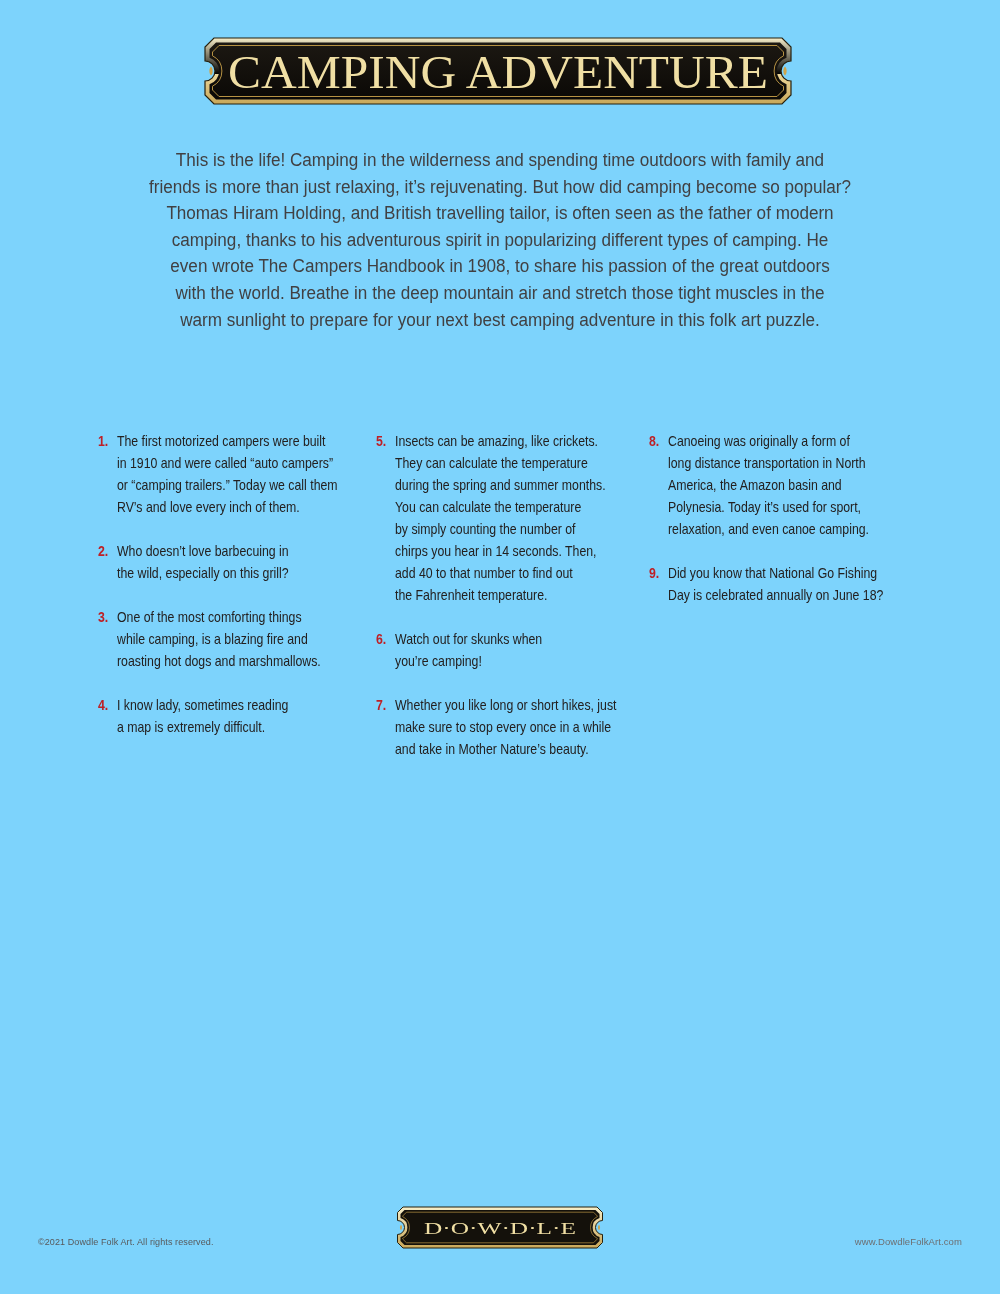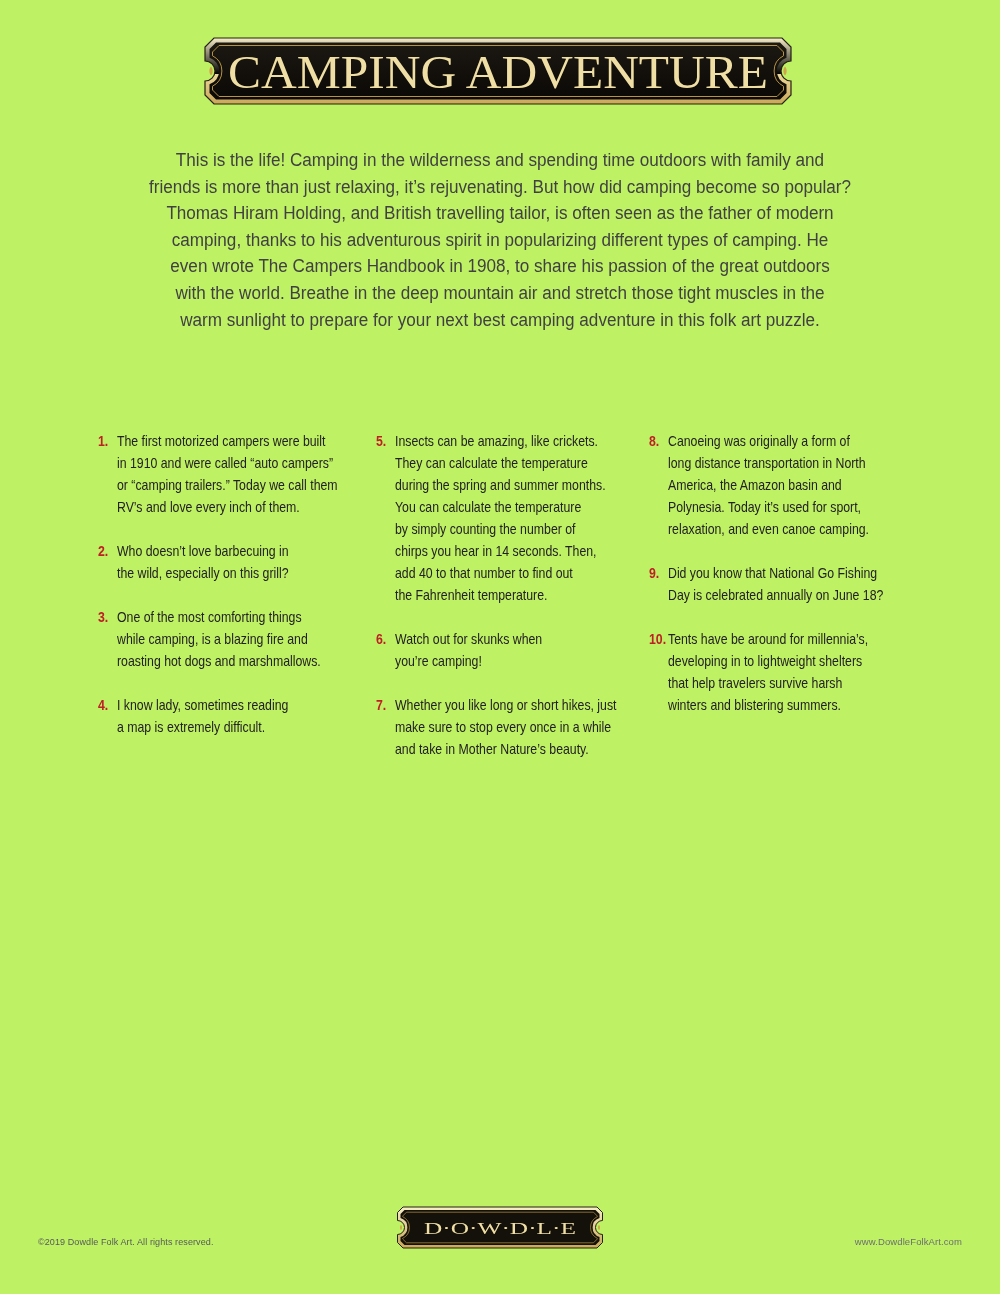--- a/index.html
+++ b/index.html
@@ -1,18 +1,18 @@
 <!DOCTYPE html>
 <html><head>
 <meta charset="utf-8">
 <style>
   html,body { margin:0; padding:0; background:#e9e9e9; }
   .page {
     position:relative; width:1000px; height:1294px; margin:0 auto;
-    background:#bef264; overflow:hidden;
+    background:#7dd3fc; overflow:hidden;
     font-family:"Liberation Sans", sans-serif;
   }
 
   
   .banner { position:absolute; left:204px; top:37px; width:588px; height:68px; }
   .banner svg, .logo svg { display:block; width:100%; height:100%; }
   .logo { position:absolute; left:396px; top:1206px; width:208px; height:43px; }
 
   .plaque-title-text {
     font-family:"Liberation Serif", serif;
@@ -184,29 +184,20 @@
             <div>relaxation, and even canoe camping.</div>
           </div>
       </div>
       <div class="fact">
         <span class="fact-num">9.</span>
         <div class="fact-lines">
             <div>Did you know that National Go Fishing</div>
             <div>Day is celebrated annually on June 18?</div>
           </div>
       </div>
-      <div class="fact">
-        <span class="fact-num">10.</span>
-        <div class="fact-lines">
-            <div>Tents have be around for millennia’s,</div>
-            <div>developing in to lightweight shelters</div>
-            <div>that help travelers survive harsh</div>
-            <div>winters and blistering summers.</div>
-          </div>
-      </div>
     </div>
 
   </div>
 
   <div class="logo">
     <svg viewBox="0 0 208 43">
       <defs>
         <linearGradient id="goldGrad2" x1="0" y1="0" x2="0" y2="1">
           <stop offset="0" stop-color="#f7eec9"></stop>
           <stop offset="1" stop-color="#c9a758"></stop>
@@ -218,16 +209,16 @@
       <g>
         <path d="M 5 18.7 C 6.4 20.1 6.4 22.9 5 24.3 C 3.6 22.9 3.6 20.1 5 18.7 Z" fill="#cfa54a"></path>
       </g>
       <g>
         <path d="M 203 18.7 C 204.4 20.1 204.4 22.9 203 24.3 C 201.6 22.9 201.6 20.1 203 18.7 Z" fill="#cfa54a"></path>
       </g>
       <text class="plaque-title-text" x="104" y="28" font-size="17" text-anchor="middle" textLength="152" lengthAdjust="spacingAndGlyphs">D·O·W·D·L·E</text>
     </svg>
   </div>
 
-  <div class="footer-left">©2019 Dowdle Folk Art. All rights reserved.</div>
+  <div class="footer-left">©2021 Dowdle Folk Art. All rights reserved.</div>
   <div class="footer-right">www.DowdleFolkArt.com</div>
 
 </div>
 
 </body></html>

